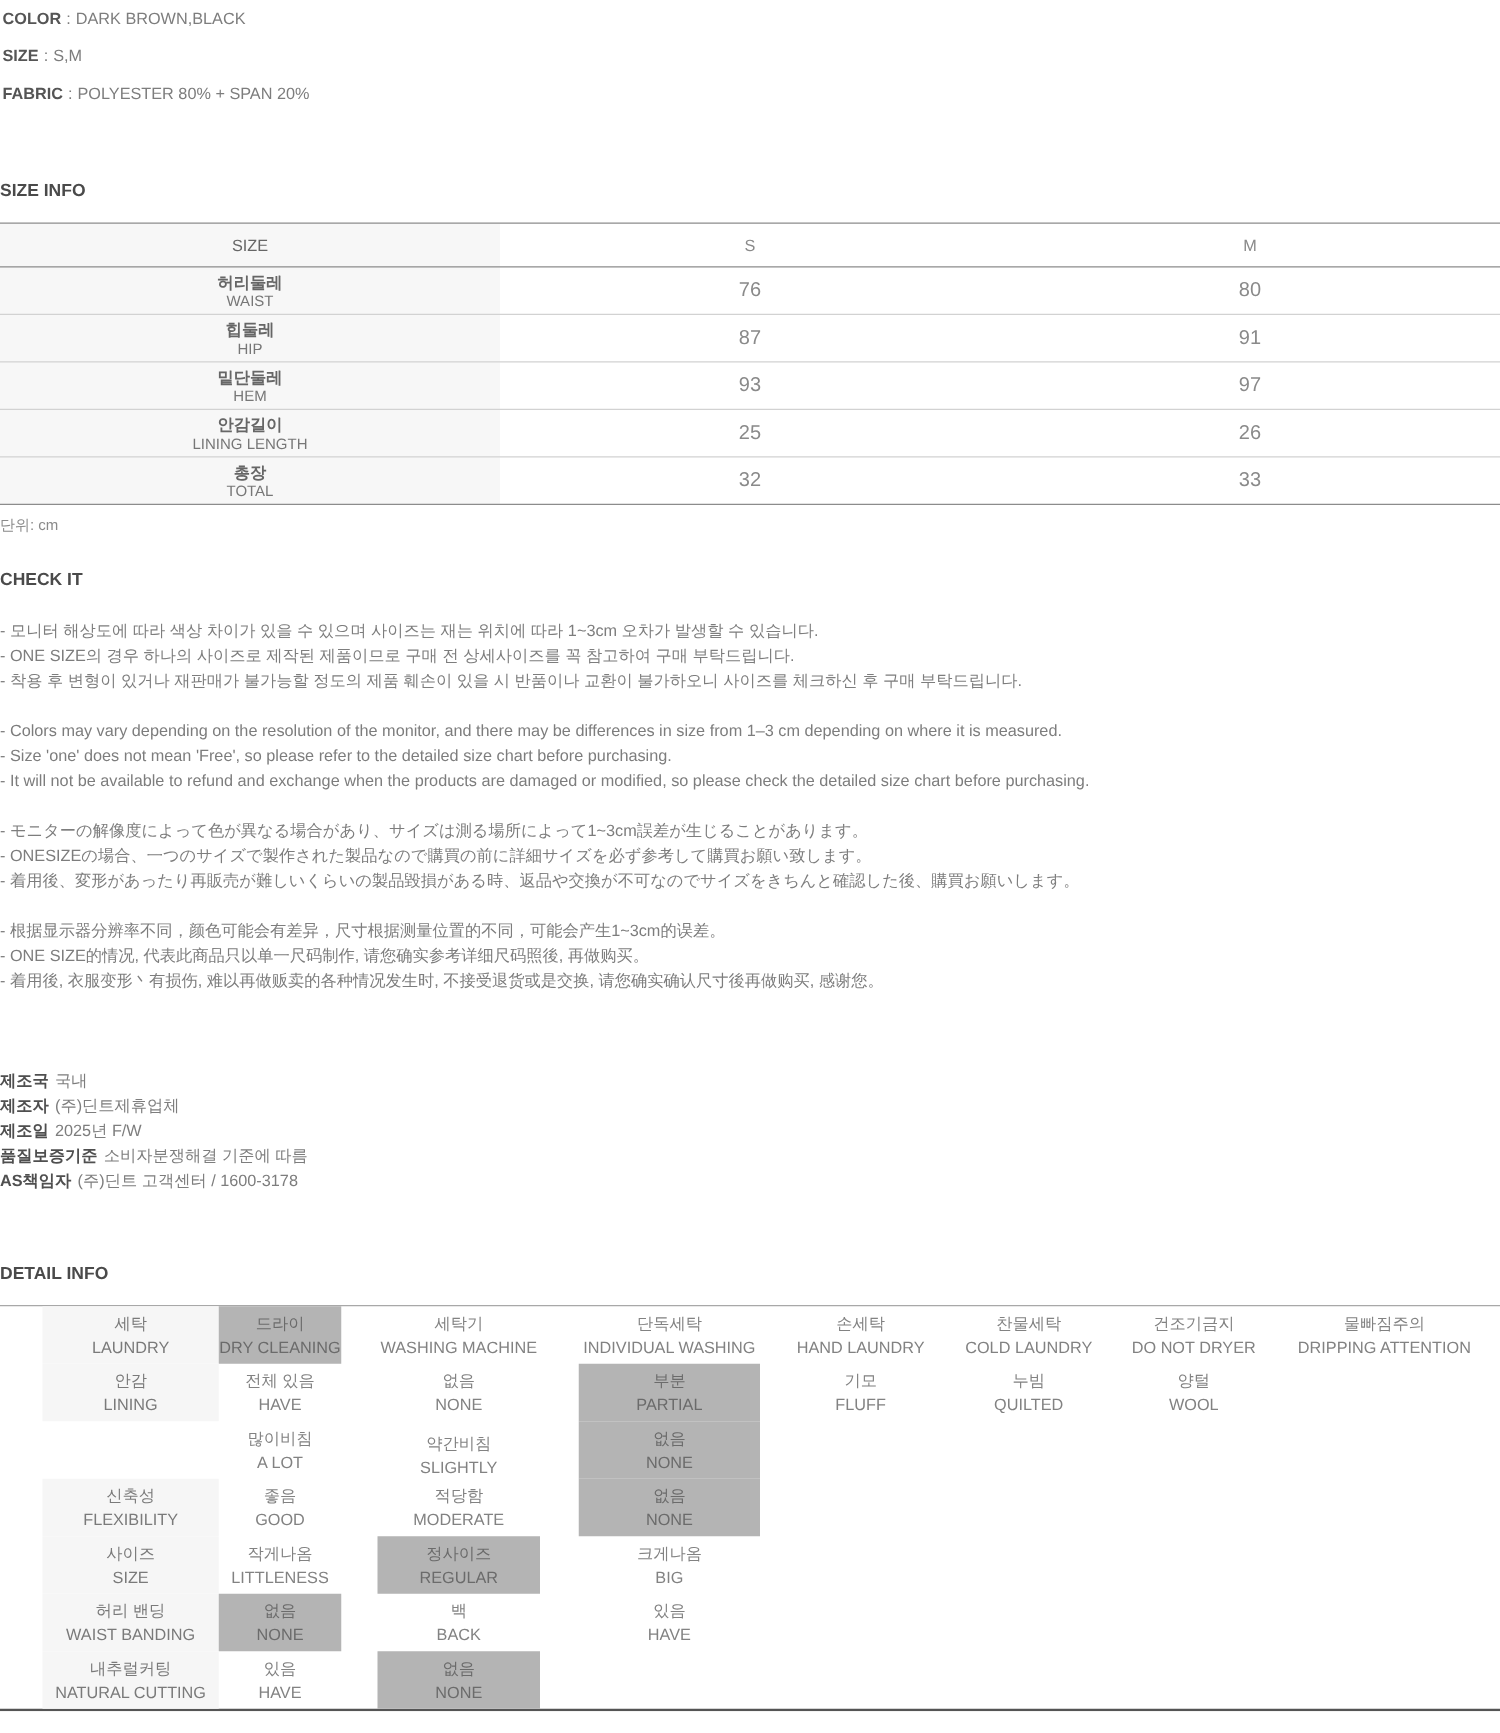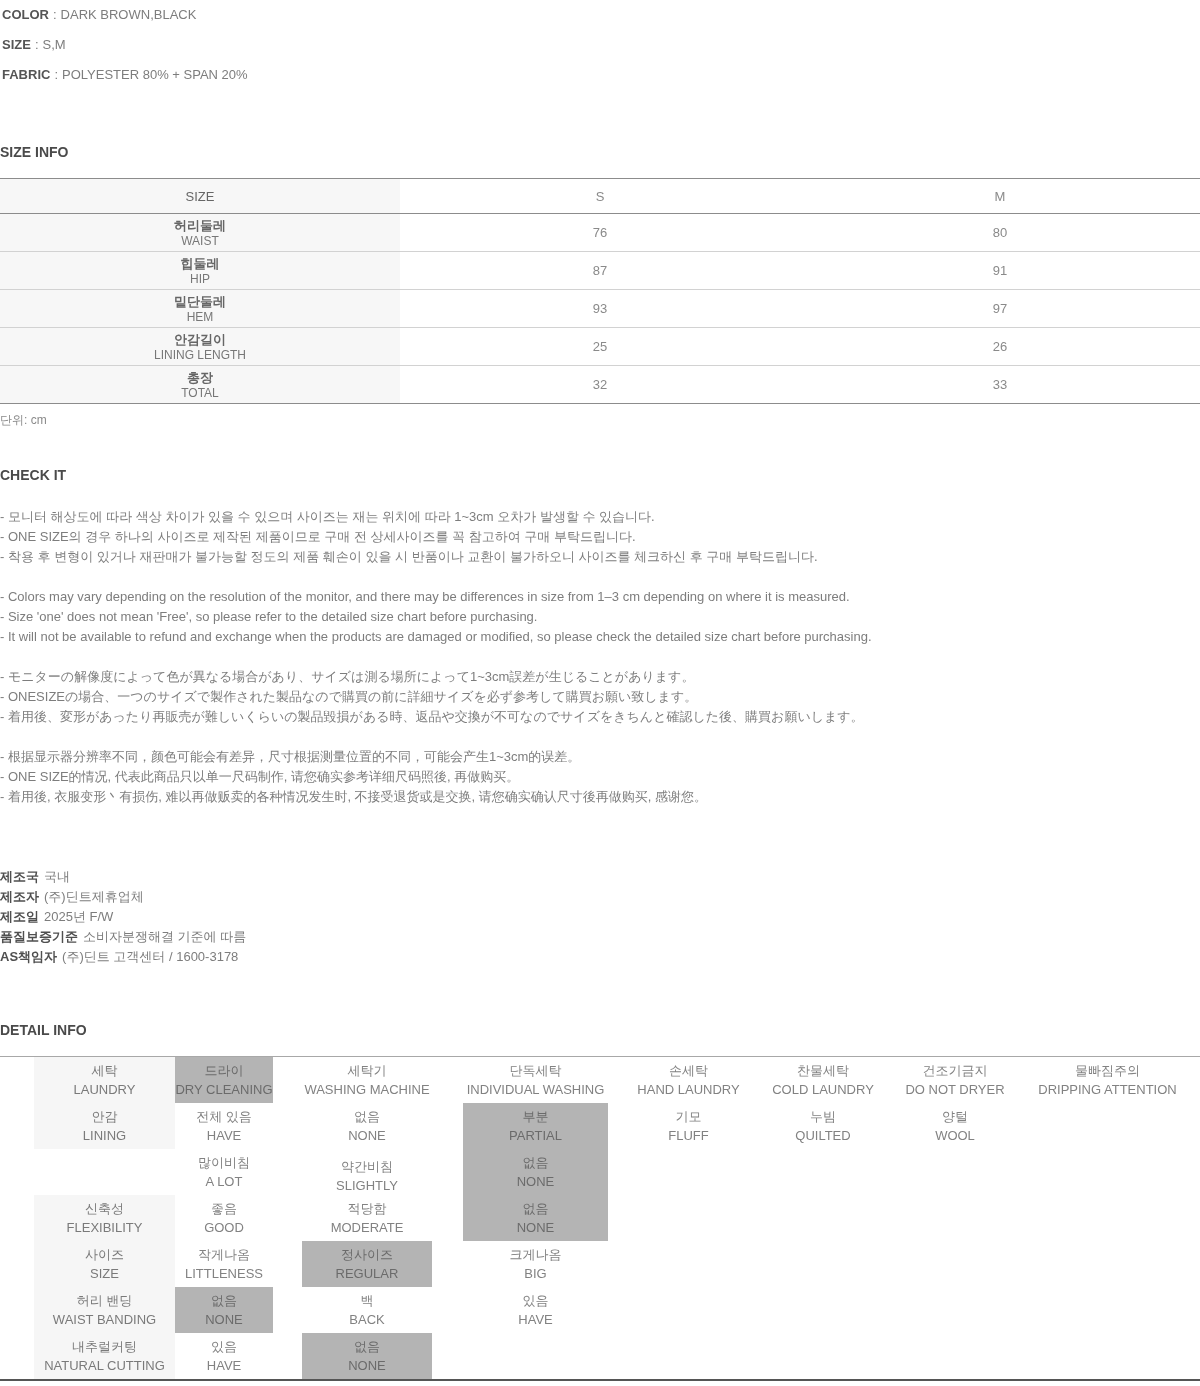--- a/index.html
+++ b/index.html
@@ -9,38 +9,38 @@
 
   
   .specs { margin:0 0 0 2px; }
   .spec-line { font-size:13px; line-height:14px; margin-bottom:16px; color:#7d7d7d; }
   .spec-line b { color:#555; font-weight:bold; }
   .spec-sep { margin:0 4px; color:#7d7d7d; }
 
   
   .sec-title { font-size:14px; line-height:16px; font-weight:bold; color:#4a4a4a; margin:0; }
   #size-info-title { margin-top:62px; margin-bottom:18px; }
-  #check-it-title  { margin-top:40px; margin-bottom:24px; }
+  #check-it-title  { margin-top:28px; margin-bottom:24px; }
   #detail-info-title { margin-top:55px; margin-bottom:18px; }
 
   
   table.size-table { width:1200px; border-collapse:collapse; table-layout:fixed;
     border-top:1px solid #8c8c8c; border-bottom:1px solid #8c8c8c; }
   table.size-table col.c-label { width:400px; }
   table.size-table col.c-val { width:400px; }
   table.size-table thead tr { height:35px; border-bottom:1px solid #8c8c8c; }
   table.size-table tbody tr { height:38px; }
   table.size-table tbody tr + tr { border-top:1px solid #d2d2d2; }
   table.size-table th, table.size-table td { text-align:center; vertical-align:middle; padding:0; font-weight:normal; }
   .size-label-cell { background:#f7f7f7; }
   .size-col-head { background:#f7f7f7; font-size:13px; font-weight:bold; color:#666; }
   .size-col-head-val { font-size:13px; font-weight:bold; color:#8a8a8a; background:#fff; }
   .size-kr { display:block; font-size:13px; line-height:17px; font-weight:bold; color:#666; }
   .size-en { display:block; font-size:12px; line-height:15px; color:#777; }
-  .size-val { font-size:13px; color:#8a8a8a; }
+  .size-val { font-size:16px; color:#8a8a8a; }
   .unit-note { text-align:left; font-size:12px; color:#8a8a8a; margin-top:9px; line-height:14px; }
 
   
   .note-block { margin-bottom:20px; }
   .note-line { font-size:13px; line-height:20px; color:#7d7d7d; }
 
   
   .mfg { margin-top:60px; }
   .mfg-line { font-size:13px; line-height:20px; color:#7d7d7d; }
   .mfg-line b { color:#4f4f4f; font-weight:bold; margin-right:5px; }

